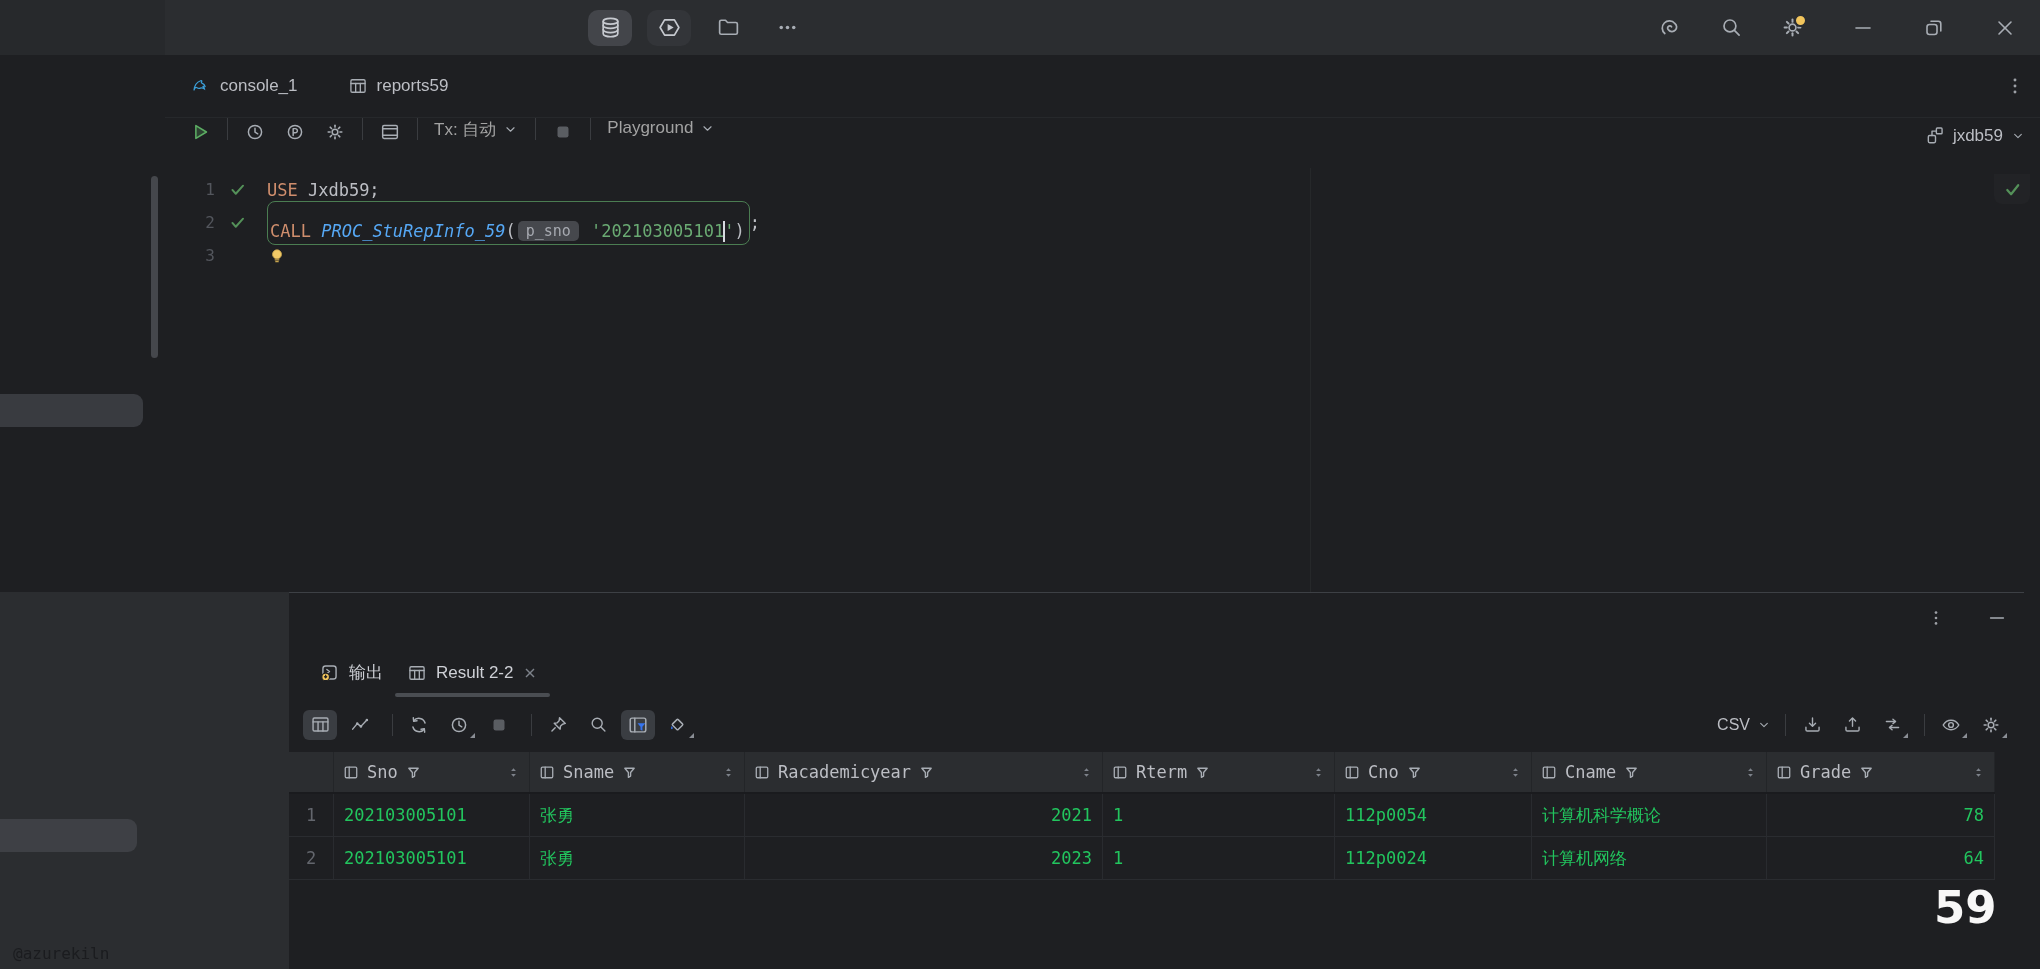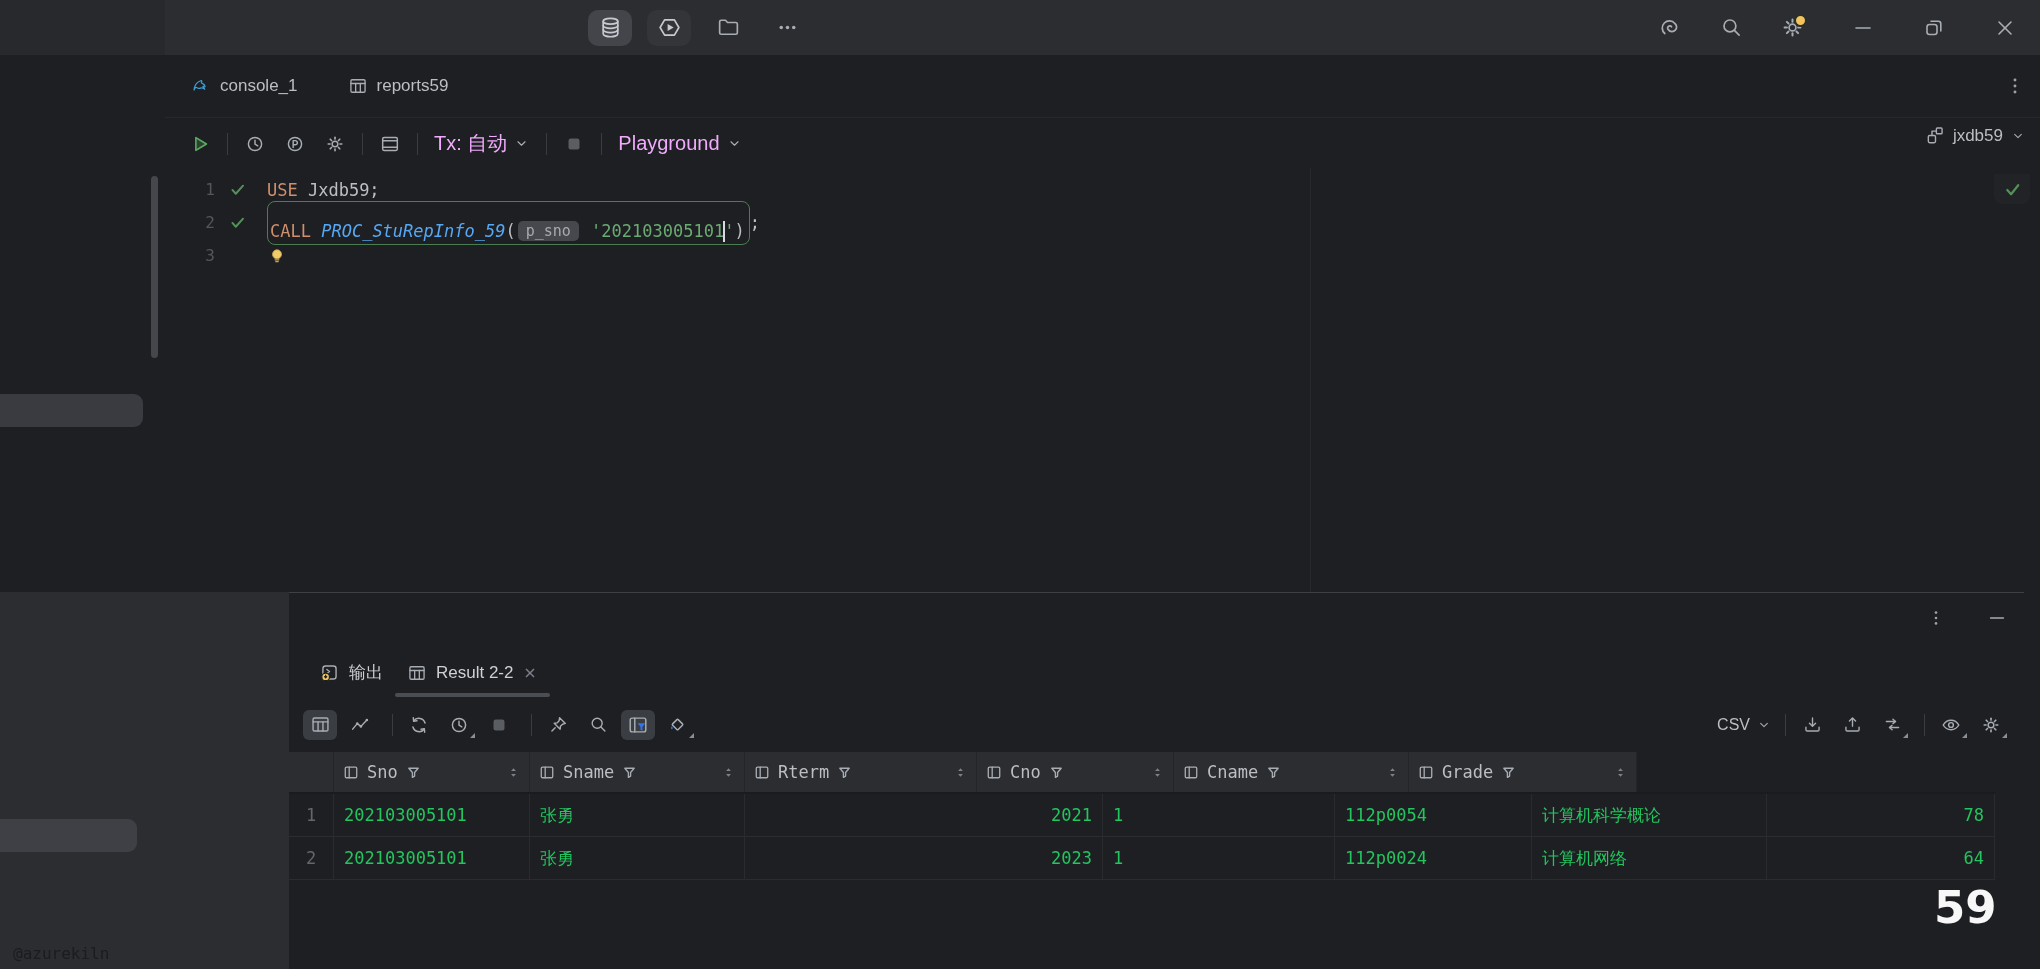--- a/index.html
+++ b/index.html
@@ -30,21 +30,21 @@
 
   
   #editor-col{position:absolute;left:165px;top:55px;right:0;height:537px;background:#1e1f22;}
   #tabbar{position:relative;height:62px;display:flex;align-items:stretch;padding-left:13px;border-bottom:1px solid #26282b;}
   .tab{position:relative;display:flex;align-items:center;gap:9px;padding:0 12px;font-size:17px;color:#ced0d6;}
   .tab .underline{position:absolute;left:0;bottom:-1px;height:4px;width:100%;background:#3574f0;border-radius:2px;}
   .tab.inactive{color:#bcbec4;}
   .tab .close{margin-left:2px;}
   #tabbar .kebab{position:absolute;right:14px;top:20px;}
 
-  #ed-toolbar{height:51px;display:flex;align-items:center;padding-left:20px;font-size:20px;color:#f0abfc;}
+  #ed-toolbar{height:51px;display:flex;align-items:flex-start;padding-left:20px;font-size:17px;color:#a3a3a3;}
   .tsep{width:1px;height:22px;background:#3a3c40;margin:0 12px;}
   .tbi{width:30px;height:28px;display:flex;align-items:center;justify-content:center;position:relative;}
   .gap10{margin-right:10px}
   .ddl{display:flex;align-items:center;gap:6px;padding:0 4px;}
   #ed-db{position:absolute;right:14px;top:55px;height:51px;display:flex;align-items:center;gap:7px;font-size:17px;color:#bcbec4;}
 
   #code-area{position:absolute;left:0;top:113px;right:0;bottom:0;}
   .vguide{position:absolute;left:1145px;top:0;bottom:0;width:1px;background:#26282a;}
   .inspect{position:absolute;right:10px;top:6px;width:36px;height:30px;background:#222326;border-radius:0 0 8px 8px;display:flex;align-items:center;justify-content:center;}
   #code-lines{position:absolute;left:0;top:5px;right:0;font-family:"DejaVu Sans Mono",monospace;font-size:17px;}
@@ -501,20 +501,35 @@
             <span class="hlabel">Sname</span>
             <svg width="17" height="17" viewBox="0 0 20 20" class="ic">
               <path d="M4.5 5h11l-4.2 5v4.2l-2.6 1.5v-5.7z"></path>
             </svg>
             <span class="hspace"></span>
             <svg width="15" height="15" viewBox="0 0 20 20">
               <path d="M6.8 8l3.2-3.6L13.2 8z" fill="#7d828a"></path>
               <path d="M6.8 12l3.2 3.6 3.2-3.6z" fill="#7d828a"></path>
             </svg>
           </div>
+          <div class="hcell" style="width: 358px;">
+            <svg width="18" height="18" viewBox="0 0 22 22" class="ic">
+              <rect x="4" y="5" width="14" height="13" rx="1.5"></rect>
+              <line x1="8.8" y1="5" x2="8.8" y2="18"></line>
+            </svg>
+            <span class="hlabel">Racademicyear</span>
+            <svg width="17" height="17" viewBox="0 0 20 20" class="ic">
+              <path d="M4.5 5h11l-4.2 5v4.2l-2.6 1.5v-5.7z"></path>
+            </svg>
+            <span class="hspace"></span>
+            <svg width="15" height="15" viewBox="0 0 20 20">
+              <path d="M6.8 8l3.2-3.6L13.2 8z" fill="#7d828a"></path>
+              <path d="M6.8 12l3.2 3.6 3.2-3.6z" fill="#7d828a"></path>
+            </svg>
+          </div>
           <div class="hcell" style="width: 232px;">
             <svg width="18" height="18" viewBox="0 0 22 22" class="ic">
               <rect x="4" y="5" width="14" height="13" rx="1.5"></rect>
               <line x1="8.8" y1="5" x2="8.8" y2="18"></line>
             </svg>
             <span class="hlabel">Rterm</span>
             <svg width="17" height="17" viewBox="0 0 20 20" class="ic">
               <path d="M4.5 5h11l-4.2 5v4.2l-2.6 1.5v-5.7z"></path>
             </svg>
             <span class="hspace"></span>

